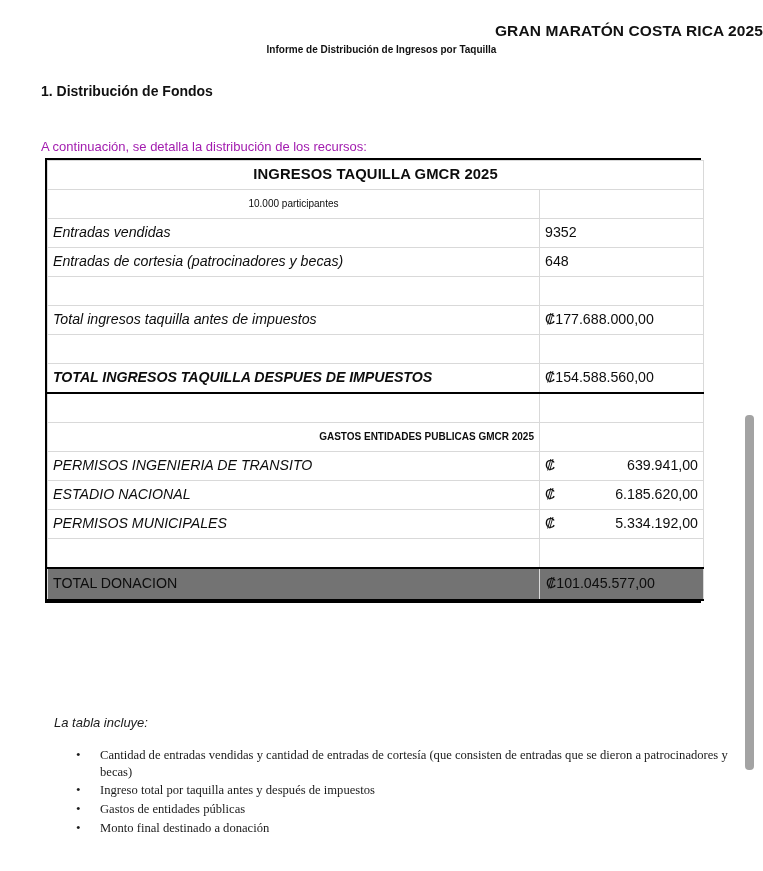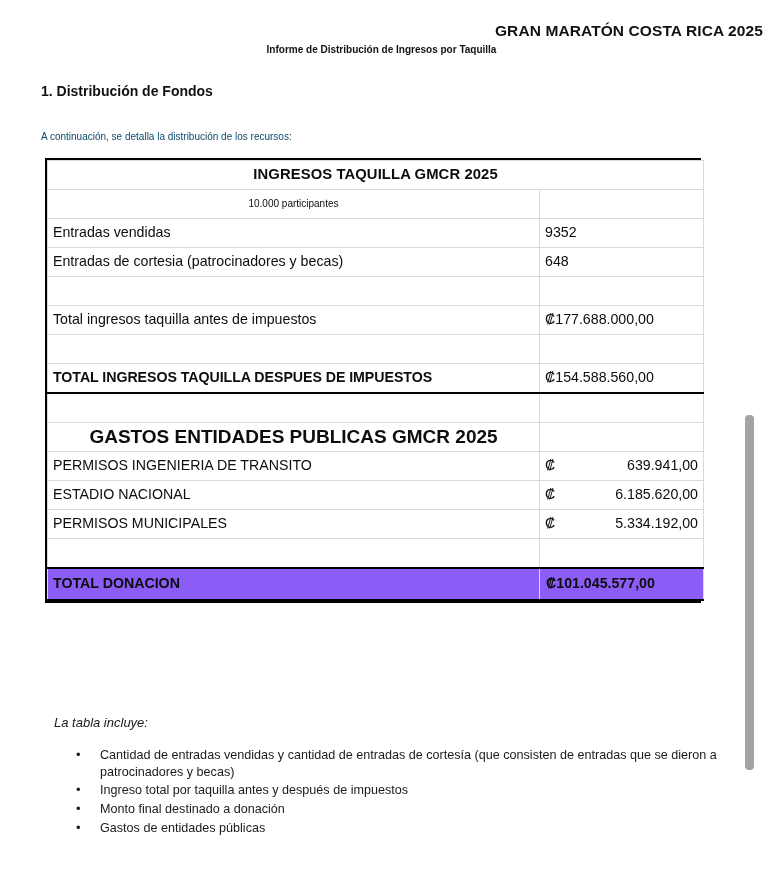--- a/index.html
+++ b/index.html
@@ -46,23 +46,23 @@
   }
 
   
   .section-heading {
     font-size: 14px;
     font-weight: bold;
     color: #111;
     margin: 27px 0 0 41px;
   }
   .intro-line {
-    font-size: 10px;
-    color: #0c4a6e;
-    margin: 32px 0 0 41px;
+    font-size: 13px;
+    color: #a21caf;
+    margin: 40px 0 0 41px;
   }
 
   
   .table-wrap {
     position: absolute;
     left: 45px;
     top: 158px;
     width: 656px;
   }
   table.fin {
@@ -96,34 +96,34 @@
     background: #e6e6e6;
     font-weight: bold;
     text-align: center;
     font-size: 14.8px;
     letter-spacing: .1px;
     height: 27px;
   }
   td.banner-left {
     background: #e6e6e6;
     font-weight: bold;
-    text-align: center;
-    font-size: 19px;
+    text-align: right;
+    font-size: 10px;
     height: 27px;
   }
   td.subbanner {
     text-align: center;
     font-size: 10px;
     height: 26px;
   }
 
   td.blank { height: 22px; }
   td.blank-sm { height: 16px; }
 
-  td.lbl { text-align: left; white-space: nowrap; }
+  td.lbl { text-align: left; white-space: nowrap; font-style: italic; }
   td.bold { font-weight: bold; letter-spacing: -.05px; }
 
   td.amt {
     text-align: left;
     white-space: nowrap;
     padding-left: 6px;
   }
   td.amt-acct {
     white-space: nowrap;
     padding: 1px 7px 2px 7px;
@@ -131,22 +131,22 @@
   .acct-row {
     display: flex;
     justify-content: space-between;
     align-items: baseline;
   }
   .acct-sym { flex: 0 0 auto; }
   .acct-num { flex: 0 0 auto; }
   .rule-bot-heavy  { border-bottom: 2.4px solid #000 !important; }
 
   tr.green td {
-    background: #8b5cf6;
-    font-weight: bold;
+    background: #737373;
+    font-weight: normal;
     border-top: 2.4px solid #000 !important;
     border-bottom: 2.4px solid #000 !important;
     height: 27px;
     margin-top: 10px;
   }
   tr.green td.g-label { text-align: left; }
   tr.green td.g-amt { text-align: left; padding-left: 6px; border-left-color:#5FE84A; }
 
   
   .notes {
@@ -158,20 +158,21 @@
   .notes-lead {
     font-style: italic;
     font-size: 13px;
     color: #1b1b1b;
     margin-bottom: 17px;
   }
   ul.bullets {
     margin: 0;
     padding-left: 44px;
     list-style: none;
+    font-family: Liberation Serif, serif;
   }
   ul.bullets li {
     position: relative;
     font-size: 12.6px;
     line-height: 1.33;
     color: #1b1b1b;
     margin-bottom: 2px;
     padding-left: 2px;
   }
   ul.bullets li::before {
@@ -317,21 +318,21 @@
         </tbody>
       </table>
     </div>
   </div>
 
   <div class="notes">
     <div class="notes-lead">La tabla incluye:</div>
     <ul class="bullets">
       <li>Cantidad de entradas vendidas y cantidad de entradas de cortesía (que consisten de entradas que se dieron a patrocinadores y becas)</li>
       <li>Ingreso total por taquilla antes y después de impuestos</li>
+      <li>Gastos de entidades públicas</li>
       <li>Monto final destinado a donación</li>
-      <li>Gastos de entidades públicas</li>
     </ul>
   </div>
 
   <div class="scrollbar-track"></div>
   <div class="scrollbar-thumb"></div>
 
 </div>
 
 </body></html>

